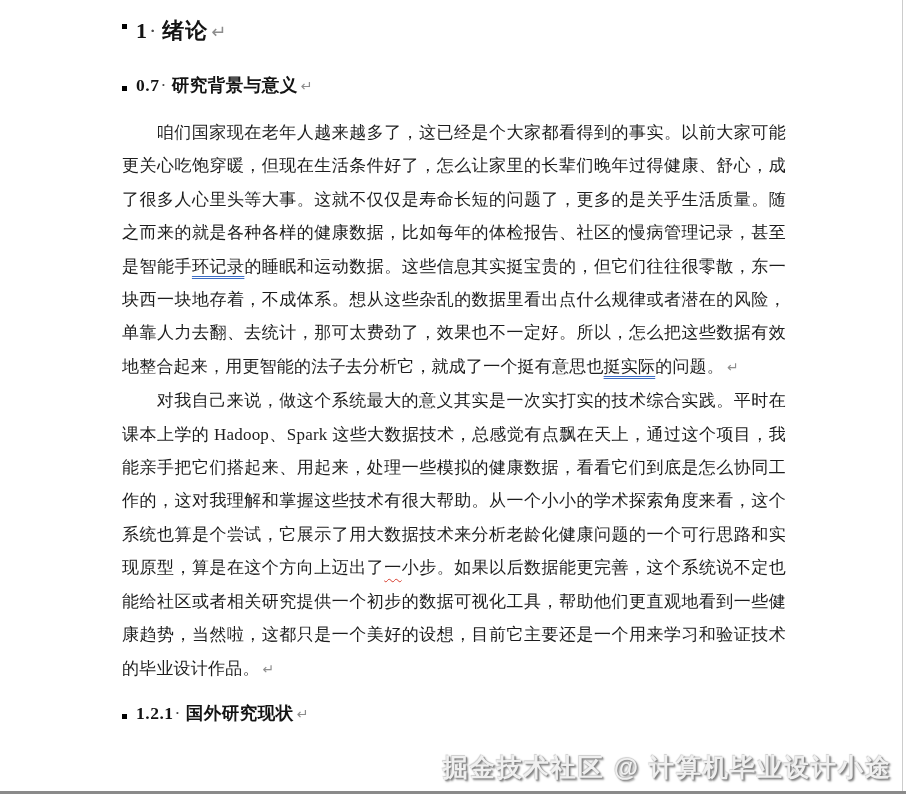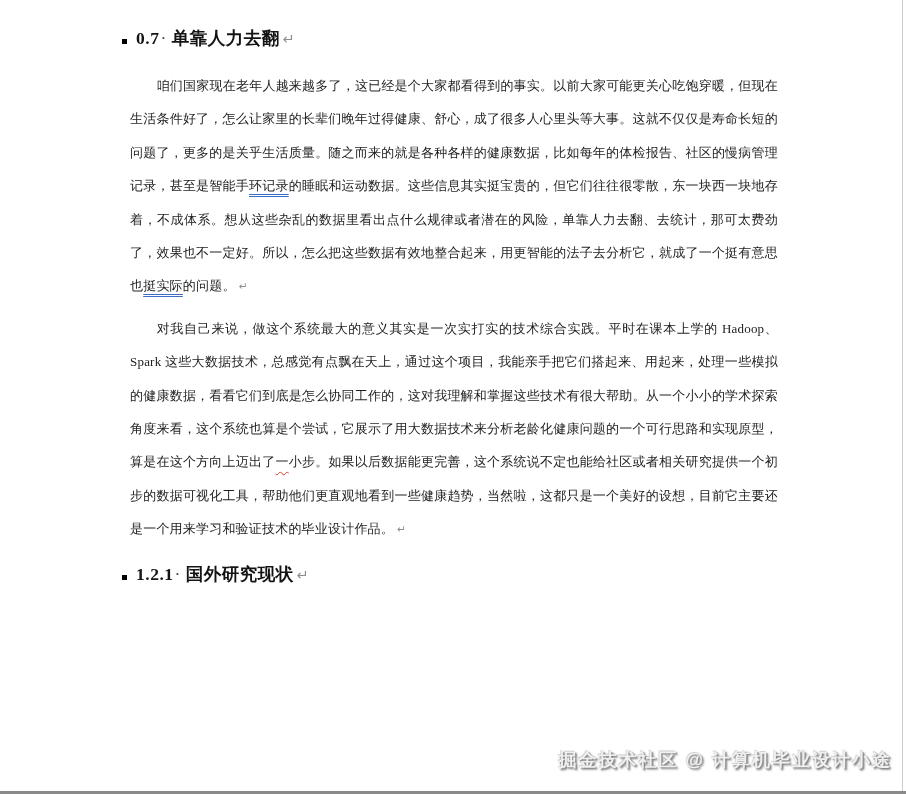--- a/index.html
+++ b/index.html
@@ -53,22 +53,22 @@
     font-weight: normal;
   }
   .ret {
     color: #8d8d8d;
     font-family: "DejaVu Sans", sans-serif;
     font-weight: normal;
     font-size: 0.82em;
     padding-left: 3px;
   }
   .para {
-    margin: 8px;
-    font-size: 13px;
+    margin: 0;
+    font-size: 17px;
     line-height: 33.4px;
     text-align: justify;
     text-indent: 2.05em;
     letter-spacing: 0.2px;
     color: #1d1d1d;
   }
   .para-first { margin-top: 18px; }
   .seg.blue-underline {
     text-decoration-line: underline;
     text-decoration-style: double;
@@ -78,41 +78,44 @@
   }
   .seg.red-squiggle {
     text-decoration-line: underline;
     text-decoration-style: wavy;
     text-decoration-color: var(--spell-squiggle, #d63c2e);
     text-decoration-thickness: 1px;
     text-underline-offset: 5px;
   }
   .watermark {
     position: absolute;
-    right: 14px; bottom: 22px;
+    right: 14px; bottom: 10px;
     font-family: "Liberation Sans", "DejaVu Sans", sans-serif;
     font-weight: bold;
-    font-size: 18px;
+    font-size: 25px;
     letter-spacing: 2px;
     color: #f0f0f0;
     text-shadow:
       1.2px 1.2px 1.5px #7d7d7d,
       2px 2px 2px #a8a8a8,
       -0.6px -0.6px 1px #cfcfcf;
     white-space: nowrap;
   }
 </style>
 </head>
 <body>
 
 <div class="content">
 
+  <h1 class="h-chapter">
+    <span class="sq sq-top"></span><span>1</span><span class="dot">·</span><span>绪论</span><span class="ret">↵</span>
+  </h1>
 
   <h2 class="h-section">
-    <span class="sq sq-base"></span><span>0.7</span><span class="dot">·</span><span>单靠人力去翻</span><span class="ret">↵</span>
+    <span class="sq sq-base"></span><span>0.7</span><span class="dot">·</span><span>研究背景与意义</span><span class="ret">↵</span>
   </h2>
 
   <p class="para para-first"><span><span class="seg none">咱们国家现在老年人越来越多了，这已经是个大家都看得到的事实。以前大家可能更关心吃饱穿暖，但现在生活条件好了，怎么让家里的长辈们晚年过得健康、舒心，成了很多人心里头等大事。这就不仅仅是寿命长短的问题了，更多的是关乎生活质量。随之而来的就是各种各样的健康数据，比如每年的体检报告、社区的慢病管理记录，甚至是智能手</span><span class="seg blue-underline">环记录</span><span class="seg none">的睡眠和运动数据。这些信息其实挺宝贵的，但它们往往很零散，东一块西一块地存着，不成体系。想从这些杂乱的数据里看出点什么规律或者潜在的风险，单靠人力去翻、去统计，那可太费劲了，效果也不一定好。所以，怎么把这些数据有效地整合起来，用更智能的法子去分析它，就成了一个挺有意思也</span><span class="seg blue-underline">挺实际</span><span class="seg none">的问题。</span></span><span class="ret">↵</span></p>
 
   <p class="para"><span><span class="seg none">对我自己来说，做这个系统最大的意义其实是一次实打实的技术综合实践。平时在课本上学的 Hadoop、Spark 这些大数据技术，总感觉有点飘在天上，通过这个项目，我能亲手把它们搭起来、用起来，处理一些模拟的健康数据，看看它们到底是怎么协同工作的，这对我理解和掌握这些技术有很大帮助。从一个小小的学术探索角度来看，这个系统也算是个尝试，它展示了用大数据技术来分析老龄化健康问题的一个可行思路和实现原型，算是在这个方向上迈出了</span><span class="seg red-squiggle">一</span><span class="seg none">小步。如果以后数据能更完善，这个系统说不定也能给社区或者相关研究提供一个初步的数据可视化工具，帮助他们更直观地看到一些健康趋势，当然啦，这都只是一个美好的设想，目前它主要还是一个用来学习和验证技术的毕业设计作品。</span></span><span class="ret">↵</span></p>
 
 
   <h3 class="h-section h-subsub">
     <span class="sq sq-base"></span><span>1.2.1</span><span class="dot">·</span><span>国外研究现状</span><span class="ret">↵</span>
   </h3>

